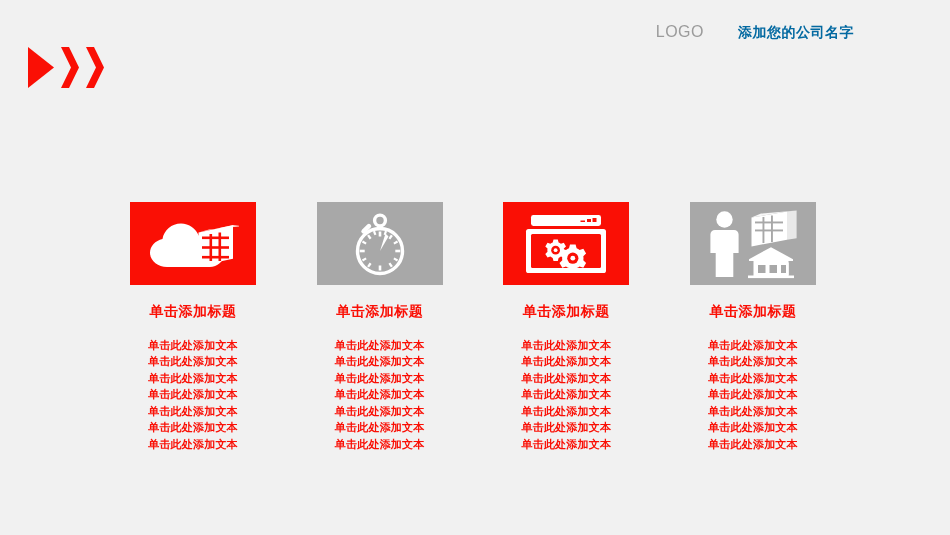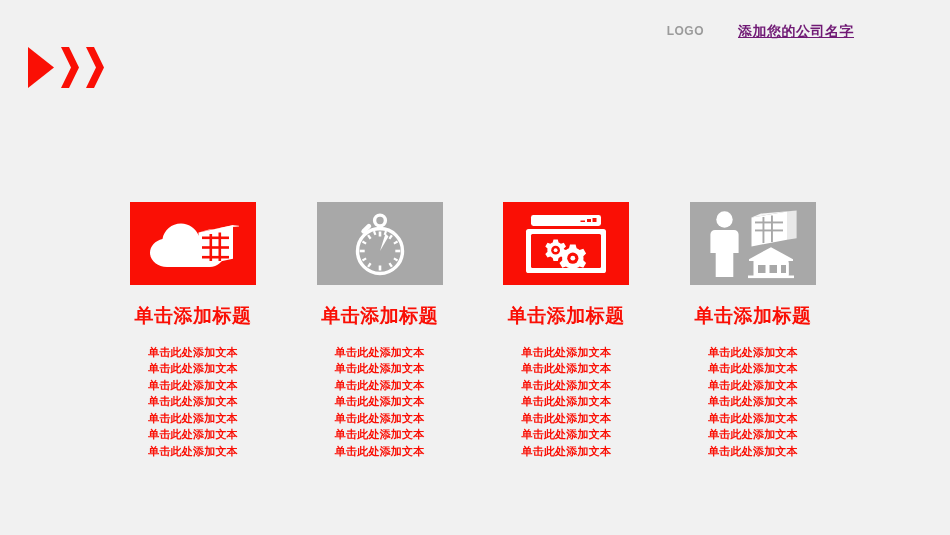--- a/index.html
+++ b/index.html
@@ -18,34 +18,33 @@
   
   .logo-bar {
     position: absolute;
     top: 24px;
     right: 96px;
     display: flex;
     align-items: center;
     gap: 34px;
   }
   .logo-mark {
-    font-size: 12px;
-    font-weight: 700;
+    font-size: 16px;
+    font-weight: 400;
     letter-spacing: 0.5px;
     color: #9b9b9b;
     line-height: 1;
     margin-left: 26px;
   }
   .company-name {
     font-size: 14px;
     font-weight: 700;
-    color: #701a75;
+    color: #0369a1;
     line-height: 1;
     letter-spacing: 0.5px;
-    text-decoration: underline;
   }
 
   
   .title-banner {
     position: absolute;
     left: 28px;
     top: 47px;
     height: 41px;
     display: flex;
     align-items: stretch;
@@ -102,26 +101,27 @@
     align-items: center;
     justify-content: center;
   }
   .icon-tile.red  { background: var(--red); }
   .icon-tile.gray { background: var(--gray); }
   .icon-tile svg { display: block; }
 
   .card-title {
     margin-top: 18px;
     color: var(--red);
-    font-size: 19px;
+    font-size: 14px;
     font-weight: 700;
     line-height: 1.35;
     text-align: center;
     width: 128px;
     letter-spacing: 0.5px;
+    font-family: Liberation Serif, serif;
   }
   .card-lines {
     margin-top: 16px;
     display: flex;
     flex-direction: column;
     align-items: flex-start;
     gap: 2px;
   }
   .card-line {
     color: var(--red);

